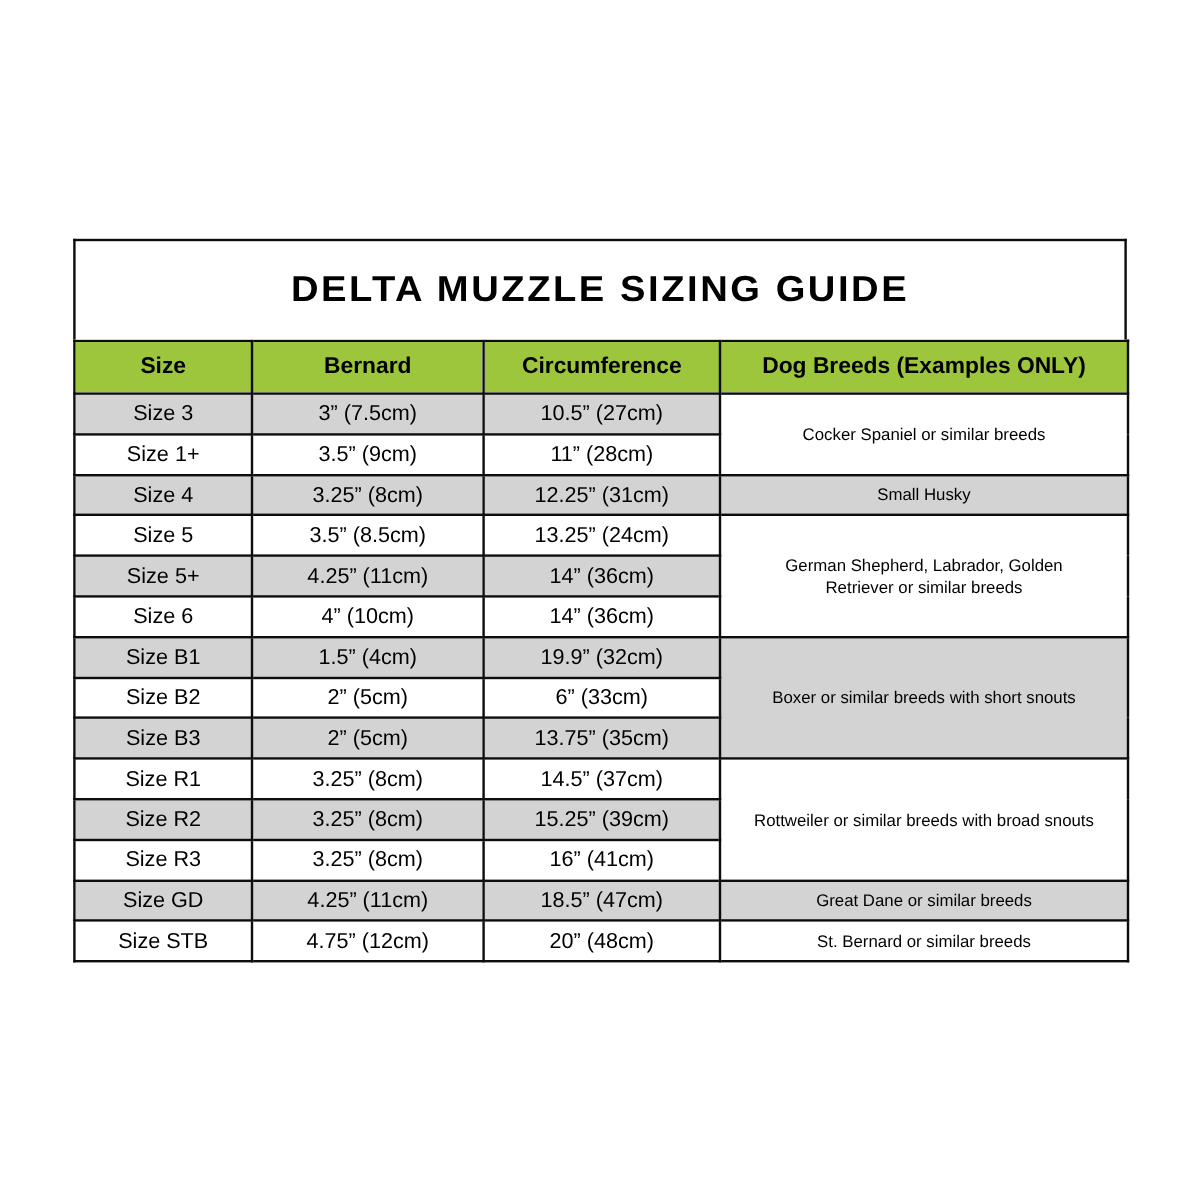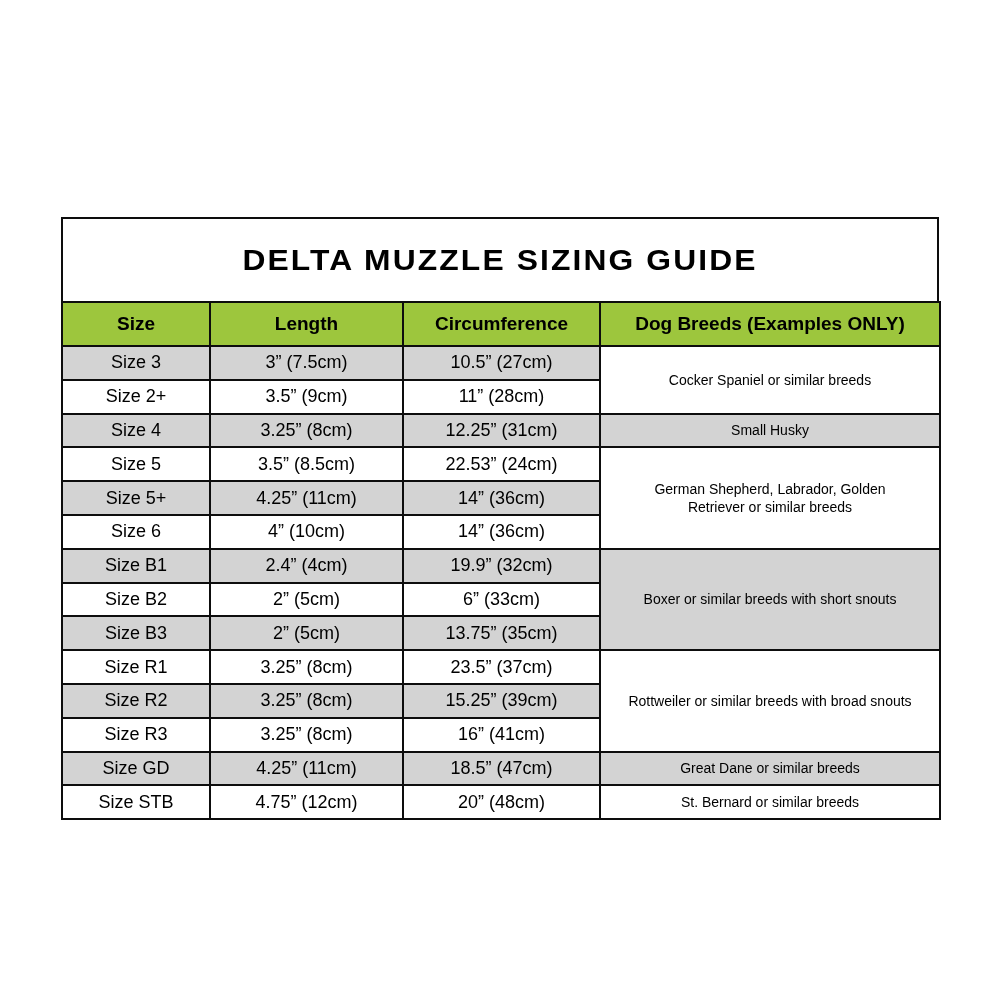--- a/index.html
+++ b/index.html
@@ -1,20 +1,20 @@
 <!DOCTYPE html>
 <html><head>
 <meta charset="utf-8">
 <style>
   html,body { margin:0; padding:0; background:#ffffff; }
   .sheet {
     position:relative; width:1000px; height:1000px; background:#ffffff;
     font-family:"Liberation Sans", sans-serif; color:#000;
   }
-  .guide { position:absolute; left:61px; top:217px; width:878px; }
+  .guide { position:absolute; left:61px; top:199px; width:878px; }
 
   
   .title-box {
     box-sizing:border-box; border:2px solid #0d0d0d; border-bottom:none;
     height:84px; background:#ffffff; position:relative;
     display:flex; align-items:center; justify-content:center;
   }
   .title {
     font-size:30px; font-weight:bold; letter-spacing:2px;
     transform:scaleX(1.06); white-space:nowrap;
@@ -56,79 +56,79 @@
     <table>
       <colgroup>
         <col class="c-size">
           <col class="c-len">
           <col class="c-circ">
           <col class="c-breed">
       </colgroup>
       <thead>
         <tr>
           <th>Size</th>
-          <th>Length</th>
+          <th>Bernard</th>
           <th>Circumference</th>
           <th>Dog Breeds (Examples ONLY)</th>
         </tr>
       </thead>
       <tbody>
         <tr class="g">
           <td>Size 3</td>
           <td>3” (7.5cm)</td>
           <td>10.5” (27cm)</td>
           <td class="breed w" rowspan="2">Cocker Spaniel or similar breeds</td>
         </tr>
         <tr class="w">
-          <td>Size 2+</td>
+          <td>Size 1+</td>
           <td>3.5” (9cm)</td>
           <td>11” (28cm)</td>
         </tr>
         <tr class="g">
           <td>Size 4</td>
           <td>3.25” (8cm)</td>
           <td>12.25” (31cm)</td>
           <td class="breed g">Small Husky</td>
         </tr>
         <tr class="w">
           <td>Size 5</td>
           <td>3.5” (8.5cm)</td>
-          <td>22.53” (24cm)</td>
+          <td>13.25” (24cm)</td>
           <td class="breed w" rowspan="3">German Shepherd, Labrador, Golden Retriever or similar breeds</td>
         </tr>
         <tr class="g">
           <td>Size 5+</td>
           <td>4.25” (11cm)</td>
           <td>14” (36cm)</td>
         </tr>
         <tr class="w">
           <td>Size 6</td>
           <td>4” (10cm)</td>
           <td>14” (36cm)</td>
         </tr>
         <tr class="g">
           <td>Size B1</td>
-          <td>2.4” (4cm)</td>
+          <td>1.5” (4cm)</td>
           <td>19.9” (32cm)</td>
           <td class="breed g" rowspan="3">Boxer or similar breeds with short snouts</td>
         </tr>
         <tr class="w">
           <td>Size B2</td>
           <td>2” (5cm)</td>
           <td>6” (33cm)</td>
         </tr>
         <tr class="g">
           <td>Size B3</td>
           <td>2” (5cm)</td>
           <td>13.75” (35cm)</td>
         </tr>
         <tr class="w">
           <td>Size R1</td>
           <td>3.25” (8cm)</td>
-          <td>23.5” (37cm)</td>
+          <td>14.5” (37cm)</td>
           <td class="breed w" rowspan="3">Rottweiler or similar breeds with broad snouts</td>
         </tr>
         <tr class="g">
           <td>Size R2</td>
           <td>3.25” (8cm)</td>
           <td>15.25” (39cm)</td>
         </tr>
         <tr class="w">
           <td>Size R3</td>
           <td>3.25” (8cm)</td>

